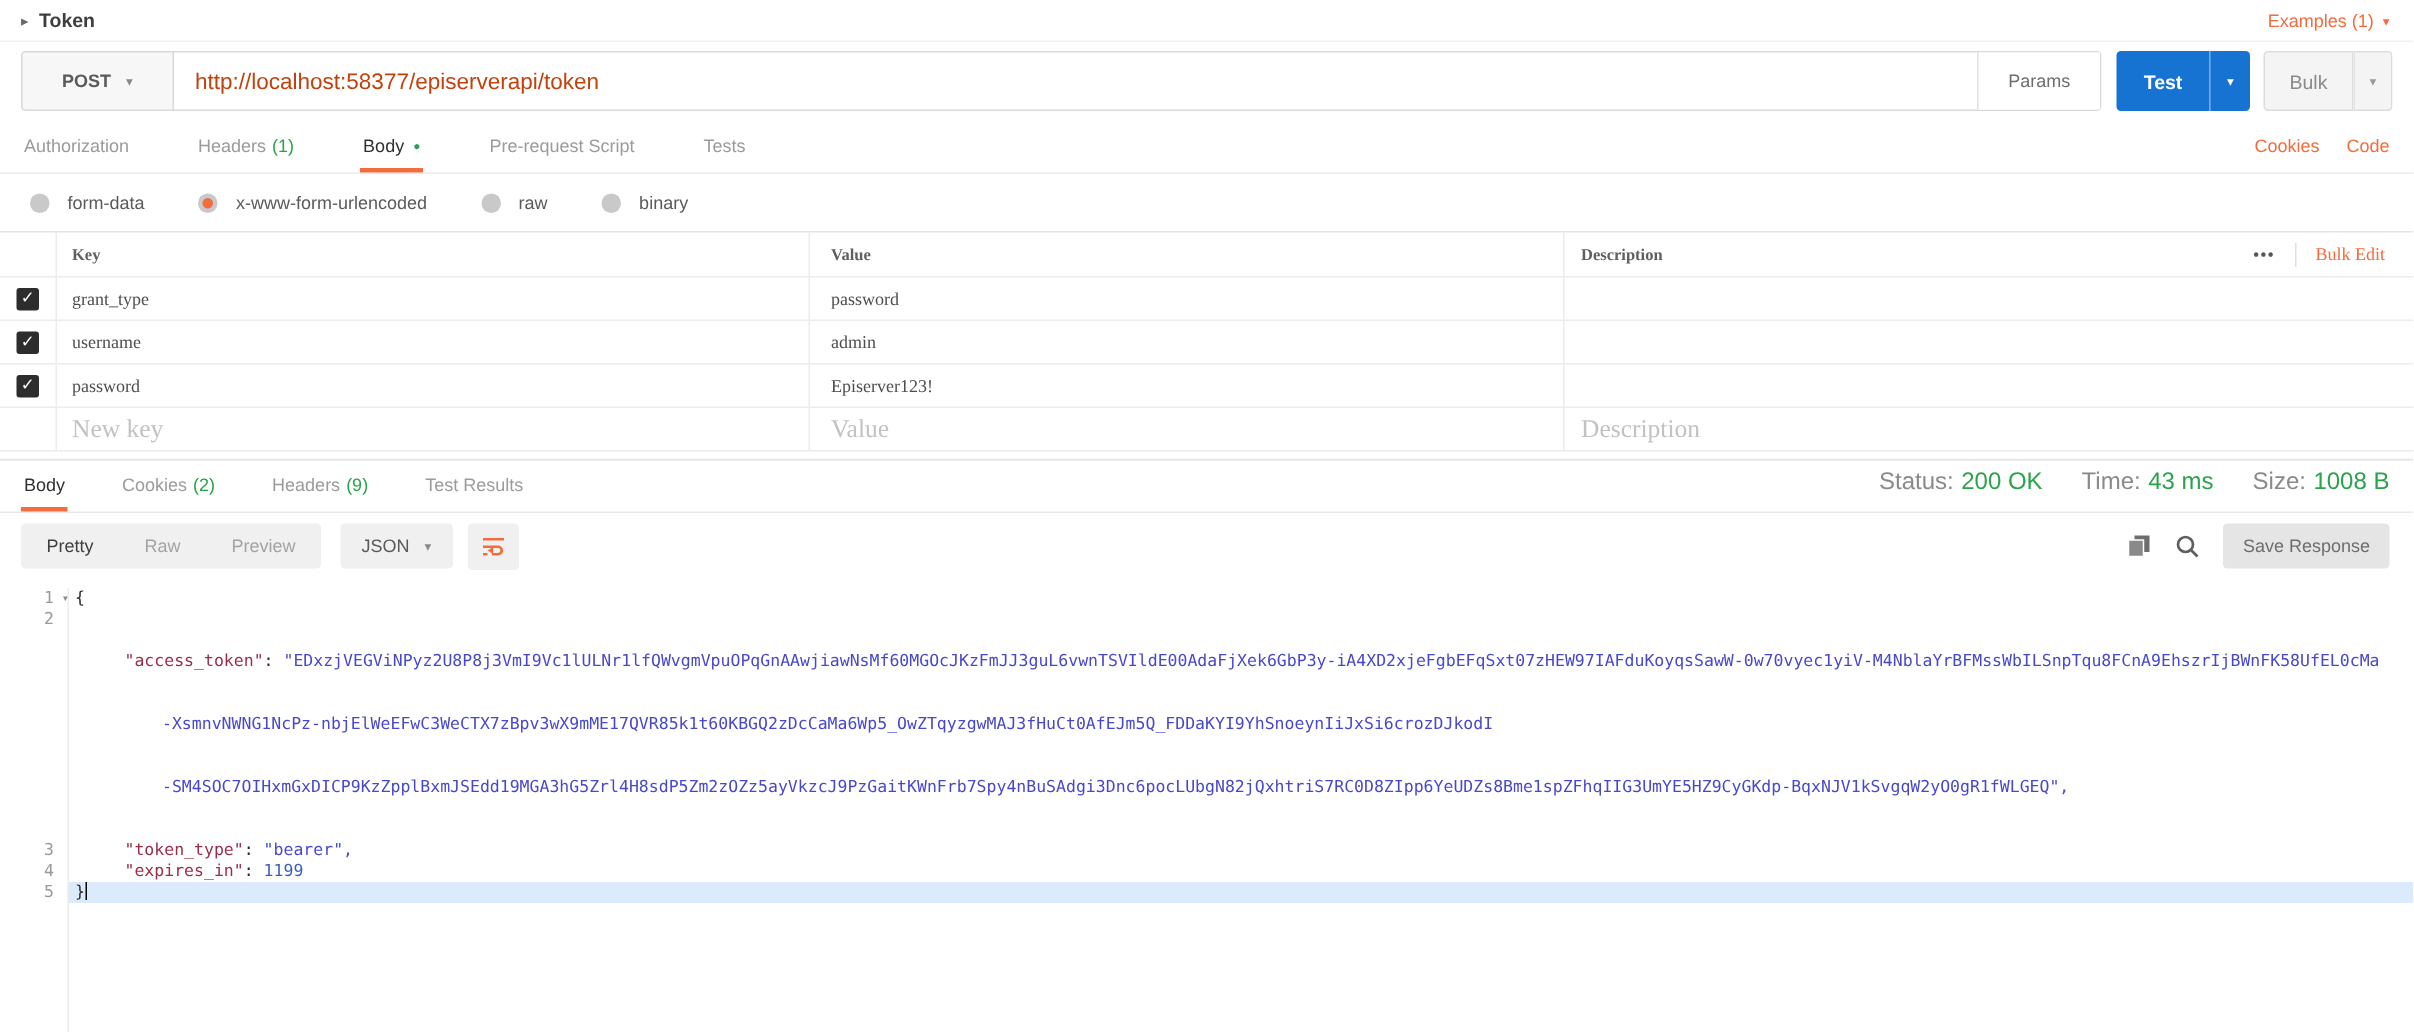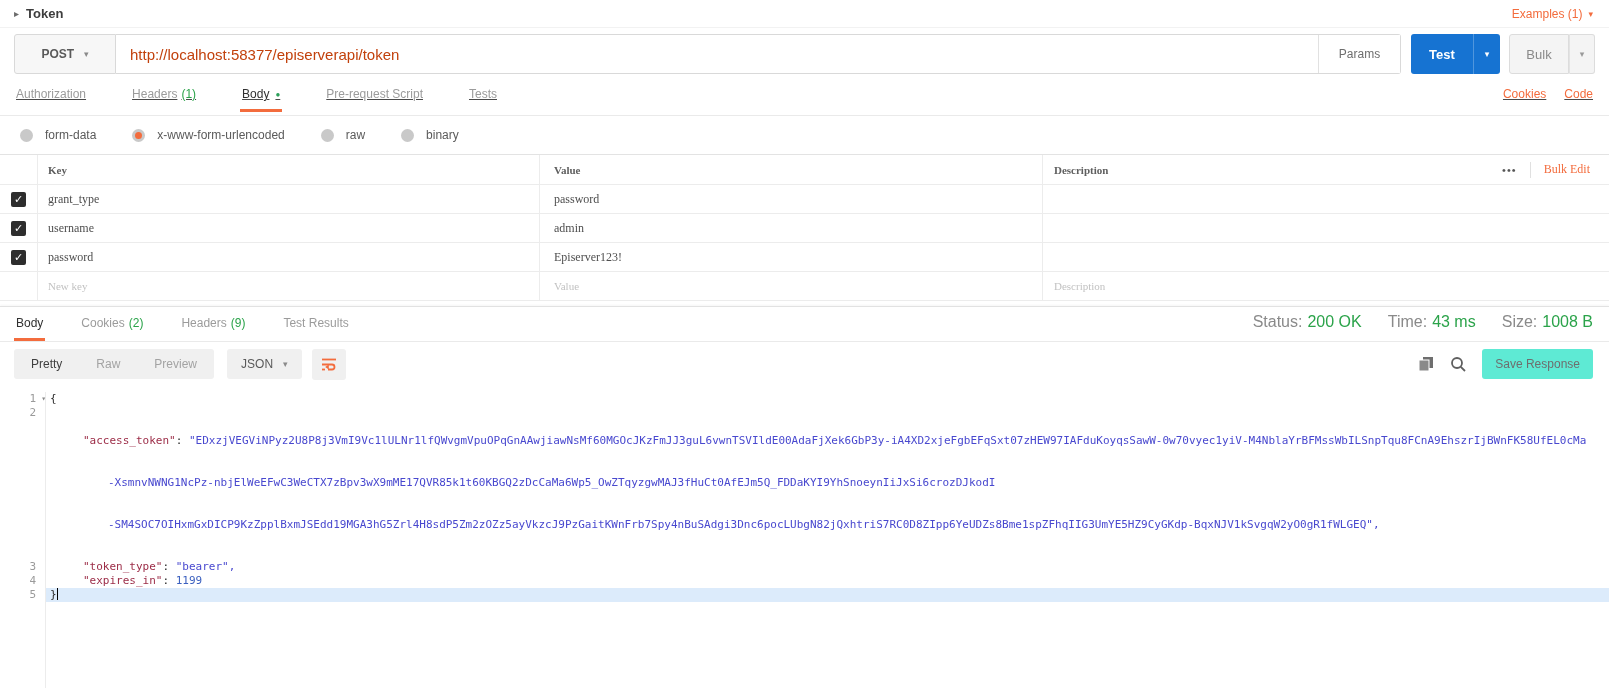--- a/index.html
+++ b/index.html
@@ -22,21 +22,21 @@
   .url-input { flex:1; border:none; outline:none; font-size:15px; color:#c2410c; padding:0 14px; font-family:"Liberation Sans",sans-serif; background:transparent; }
   .params-btn { width:82px; border:none; border-left:1px solid #e1e1e1; background:#fff; font-size:12px; color:#6e6e6e; cursor:pointer; font-family:inherit; }
   .send-group { display:flex; margin-left:10px; }
   .send-main { width:62px; background:#1673d2; color:#fff; border:none; border-radius:3px 0 0 3px; font-size:13px; font-weight:bold; cursor:pointer; font-family:inherit; }
   .send-caret { width:27px; background:#1673d2; color:#fff; border:none; border-left:1px solid rgba(255,255,255,0.25); border-radius:0 3px 3px 0; font-size:9px; cursor:pointer; }
   .save-group { display:flex; margin-left:9px; }
   .save-main { width:60px; background:#f4f4f4; color:#8a8a8a; border:1px solid #dcdcdc; border-radius:3px 0 0 3px; font-size:13px; cursor:pointer; font-family:inherit; }
   .save-caret { width:26px; background:#f4f4f4; color:#9a9a9a; border:1px solid #dcdcdc; border-left:1px solid #e3e3e3; border-radius:0 3px 3px 0; font-size:9px; cursor:pointer; }
 
   
-  .req-tabs { display:flex; align-items:center; margin-top:10px; padding:0 16px 0 14px; border-bottom:1px solid #eaeaea; height:32px;text-decoration:underline; }
+  .req-tabs { display:flex; align-items:flex-end; margin-top:10px; padding:0 16px 0 14px; border-bottom:1px solid #eaeaea; height:32px; }
   .rtab { font-size:12px; color:#9b9b9b; padding:0 2px 11px 2px; margin-right:42px; cursor:pointer; white-space:nowrap; }
   .rtab .cnt { color:#2ba34a; margin-left:4px; }
   .rtab.active { color:#303030; border-bottom:3px solid #f36c3d; padding-bottom:8px; }
   .green-dot { color:#2ca05a; font-size:8px; margin-left:6px; vertical-align:1px; }
   .tab-links { margin-left:auto; display:flex; gap:18px; padding-bottom:11px; }
   .tab-links span { color:#f36c3d; font-size:12px; cursor:pointer; }
 
   
   .body-modes { display:flex; align-items:center; gap:36px; height:36px; padding:2px 14px 0 20px; }
   .mode { display:flex; align-items:center; gap:12px; cursor:pointer; }
@@ -51,21 +51,21 @@
   .c-check { width:38px; border-right:1px solid #ececec; display:flex; align-items:center; justify-content:center; flex:none; }
   .c-key { width:502px; border-right:1px solid #ececec; display:flex; align-items:center; padding-left:10px; flex:none; }
   .c-val { width:503px; border-right:1px solid #ececec; display:flex; align-items:center; padding-left:14px; flex:none; }
   .c-desc { flex:1; display:flex; align-items:center; padding-left:11px; }
   .checkbox { width:15px; height:15px; background:#2d2d2d; border-radius:2px; color:#fff; font-size:11px; line-height:15px; text-align:center; cursor:pointer; }
   .cell-text { color:#4e4e4e; }
   .hdr-actions { margin-left:auto; display:flex; align-items:center; margin-right:19px; }
   .hdr-ellipsis { color:#555; letter-spacing:1px; cursor:pointer; font-size:11px; }
   .hdr-sep { width:1px; height:16px; background:#e0e0e0; margin:0 13px; }
   .bulk-edit { color:#f36c3d; font-weight:normal; font-size:12px; cursor:pointer; }
-  .ph-input { border:none; outline:none; background:transparent; font-size:11px; color:#ef4444; font-family:inherit; width:90%; }
+  .ph-input { border:none; outline:none; background:transparent; font-size:17px; color:#ef4444; font-family:inherit; width:90%; }
   .ph-input::placeholder { color:#c2c2c2; }
 
   
   .response { margin-top:5px; border-top:1px solid #e2e2e2; box-shadow:0 -1px 2px rgba(0,0,0,0.04); }
   .resp-tabs { display:flex; align-items:flex-end; padding:0 16px 0 14px; height:35px; border-bottom:1px solid #eaeaea; }
   .resp-tabs .rtab { margin-right:34px; }
   .resp-status { margin-left:auto; display:flex; gap:26px; padding-bottom:10px; font-size:16px; }
   .st-item { display:flex; gap:5px; }
   .st-label { color:#8a8a8a; }
   .st-value { color:#2ba34a; }
@@ -73,21 +73,21 @@
   
   .resp-toolbar { display:flex; align-items:center; padding:7px 16px 7px 14px; height:44px; }
   .seg-group { display:flex; background:#f0f0f0; border-radius:3px; overflow:hidden; }
   .seg { padding:8px 17px; font-size:12px; color:#a3a3a3; background:transparent; border:none; cursor:pointer; font-family:inherit; }
   .seg.active { color:#3f3f3f; }
   .fmt-select { margin-left:13px; background:#f0f0f0; border:none; border-radius:3px; padding:8px 14px; font-size:12px; color:#5a5a5a; display:flex; align-items:center; gap:10px; cursor:pointer; }
   .fmt-select .caret { font-size:9px; color:#8a8a8a; }
   .wrap-btn { margin-left:10px; background:#f0f0f0; border:none; border-radius:3px; width:34px; height:31px; display:flex; align-items:center; justify-content:center; cursor:pointer; }
   .tool-right { margin-left:auto; display:flex; align-items:center; gap:16px; }
   .icon-btn { background:none; border:none; cursor:pointer; display:flex; align-items:center; }
-  .save-response { background:#5eead4; border:none; border-radius:3px; padding:8px 13px; font-size:12px; color:#6e6e6e; cursor:pointer; font-family:inherit; }
+  .save-response { background:#e5e5e5; border:none; border-radius:3px; padding:8px 13px; font-size:12px; color:#6e6e6e; cursor:pointer; font-family:inherit; }
 
   
   .code-area { position:relative; margin-top:6px; height:296px; font-family:"DejaVu Sans Mono", monospace; font-size:11px; line-height:14px; color:#2b2b2b; }
   .gutter-divider { position:absolute; left:45px; top:0; bottom:0; width:1px; background:#ececec; }
   .cl { display:flex; }
   .ln { width:45px; flex:none; text-align:right; padding-right:9px; color:#9a9a9a; position:relative; }
   .ln .fold { position:absolute; right:-1px; top:0; font-size:8px; color:#8a8a8a; cursor:pointer; }
   .lc { flex:1; white-space:pre; overflow:hidden; padding-left:5px; }
   .lc.active-line { background:#dcebfb; }
   .indent1 { padding-left:33px; }

